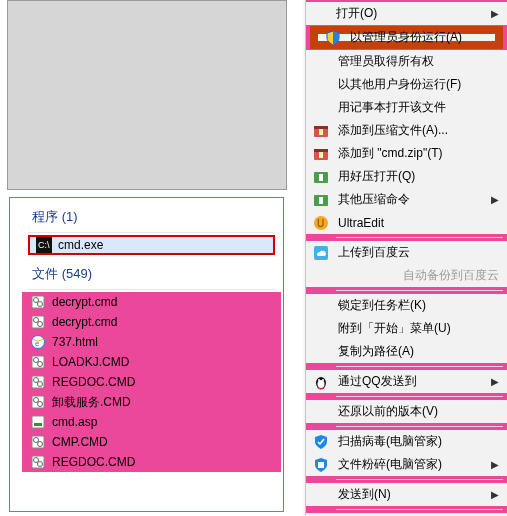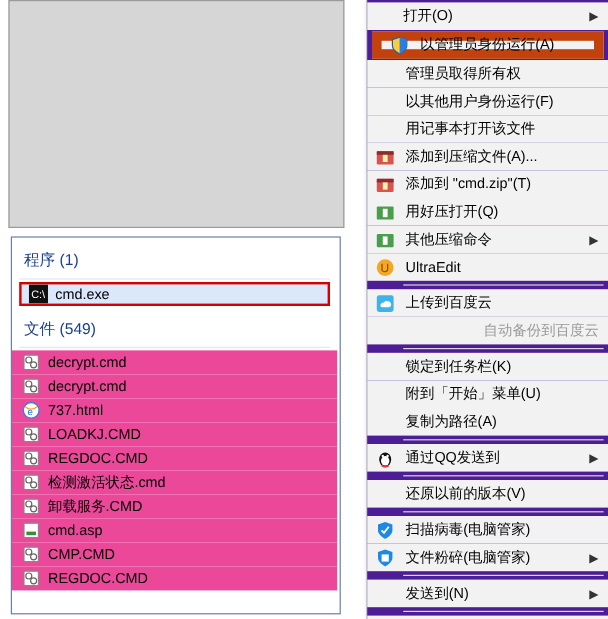--- a/index.html
+++ b/index.html
@@ -24,21 +24,21 @@
   width: 280px; height: 190px;
   background: #d6d6d6;
   border: 1px solid #9a9a9a;
 }
 .search-results {
   position: absolute;
   left: 9px; top: 197px;
   width: 275px;
   background: #fff;
   border: 1px solid #6a7fa6;
-  padding: 2px 2px 2px 0;
+  padding: 2px 2px 2px 12px;
   height: 315px;
 }
 .section-header {
   color: #1a3e8e;
   font-size: 13px;
   padding: 8px 8px 4px 10px;
 }
 .section-header .count { color:#1a3e8e; }
 .divider {
   height: 1px;
@@ -65,21 +65,21 @@
   padding-left: 22px;
   background: #dbe7fb;
 }
 .highlight-item .icon { margin-left:-16px; }
 
 .context-menu {
   position: absolute;
   right: 0; top: 0;
   width: 202px;
   height: 516px;
-  background: #4c1d95;
+  background: #ec4899;
   border-left: 1px solid #c7c7c7;
   padding-top: 2px;
   box-shadow: -1px 0 3px rgba(0,0,0,.08);
 }
 .menu-item {
   display: flex;
   align-items: center;
   height: 23px;
   padding: 0 8px 0 6px;
   gap: 8px;
@@ -194,30 +194,20 @@
           <span>REGDOC.CMD</span>
         </div>
         <div class="result-item">
           <span class="icon">
             <svg width="16" height="16">
               <rect x="2" y="2" width="12" height="12" rx="1" fill="#fff" stroke="#888"></rect>
               <circle cx="6" cy="6" r="2.5" fill="none" stroke="#666"></circle>
               <circle cx="10" cy="10" r="2.5" fill="none" stroke="#666"></circle>
             </svg>
           </span>
-          <span>检测激活状态.cmd</span>
-        </div>
-        <div class="result-item">
-          <span class="icon">
-            <svg width="16" height="16">
-              <rect x="2" y="2" width="12" height="12" rx="1" fill="#fff" stroke="#888"></rect>
-              <circle cx="6" cy="6" r="2.5" fill="none" stroke="#666"></circle>
-              <circle cx="10" cy="10" r="2.5" fill="none" stroke="#666"></circle>
-            </svg>
-          </span>
           <span>卸载服务.CMD</span>
         </div>
         <div class="result-item">
           <span class="icon">
             <svg width="16" height="16">
               <rect x="2" y="2" width="12" height="12" fill="#fff" stroke="#888"></rect>
               <rect x="4" y="9" width="8" height="3" fill="#3a8e3a"></rect>
             </svg>
           </span>
           <span>cmd.asp</span>

